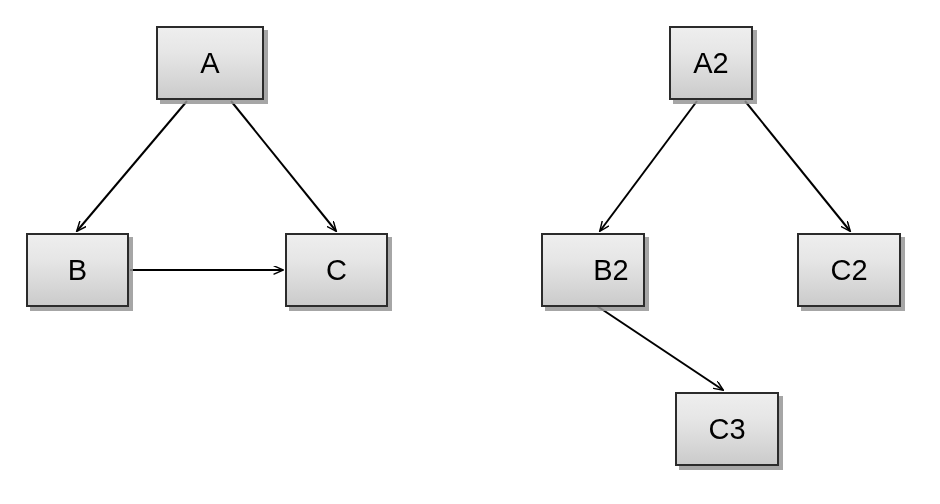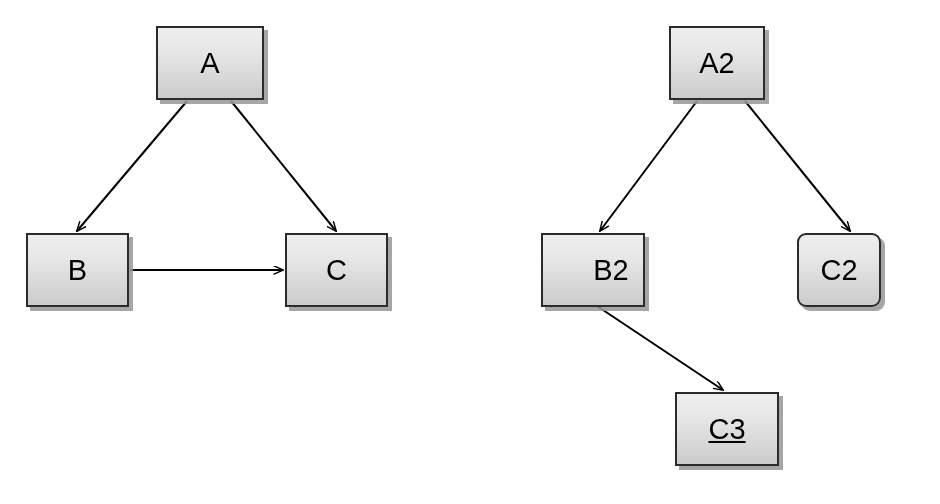--- a/index.html
+++ b/index.html
@@ -72,27 +72,27 @@
   <div id="nodes-group">
       <div class="node" style="left: 156px; top: 26px; width: 108px; height: 74px;">
         <span class="node-label">A</span>
       </div>
       <div class="node" style="left: 26px; top: 233px; width: 103px; height: 74px;">
         <span class="node-label">B</span>
       </div>
       <div class="node" style="left: 285px; top: 233px; width: 103px; height: 74px;">
         <span class="node-label">C</span>
       </div>
-      <div class="node" style="left: 669px; top: 26px; width: 96px; height: 74px;">
+      <div class="node" style="left: 669px; top: 26px; width: 84px; height: 74px;">
         <span class="node-label">A2</span>
       </div>
       <div class="node" style="left: 541px; top: 233px; width: 104px; height: 74px; padding-left: 36px;">
         <span class="node-label">B2</span>
       </div>
-      <div class="node" style="left: 797px; top: 233px; width: 84px; height: 74px; border-radius: 9px;">
+      <div class="node" style="left: 797px; top: 233px; width: 104px; height: 74px;">
         <span class="node-label">C2</span>
       </div>
-      <div class="node" style="left: 675px; top: 392px; width: 104px; height: 74px; text-decoration: underline;">
+      <div class="node" style="left: 675px; top: 392px; width: 104px; height: 74px;">
         <span class="node-label">C3</span>
       </div>
     </div>
 
 </div>
 
 </body></html>

